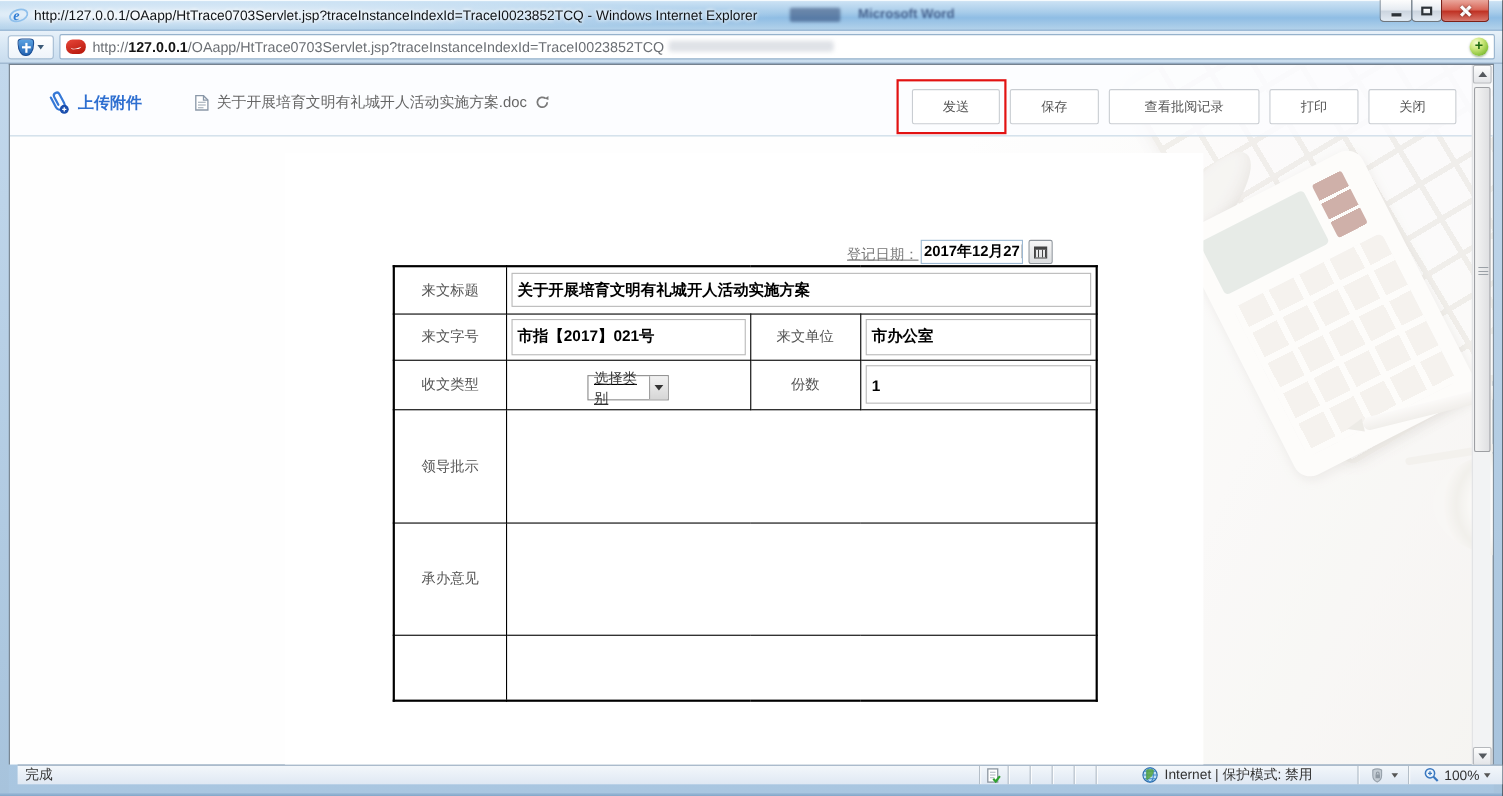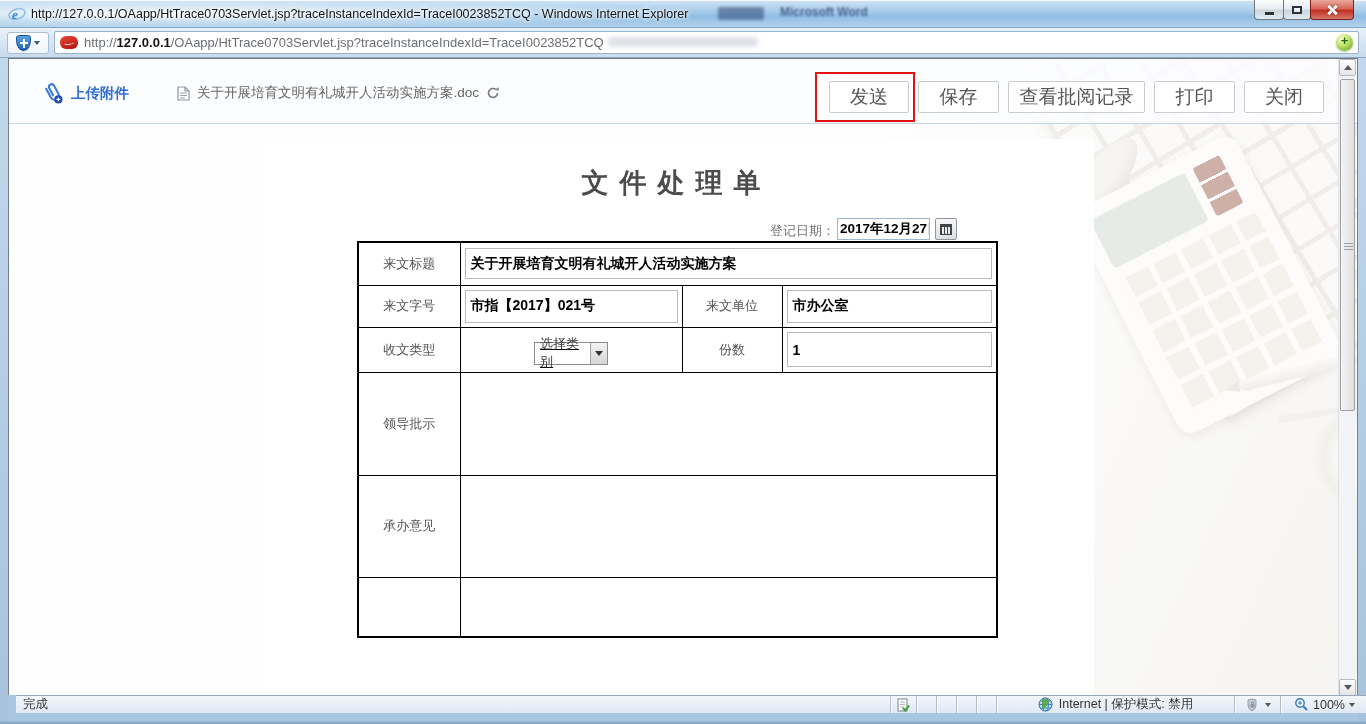--- a/index.html
+++ b/index.html
@@ -105,32 +105,32 @@
 
   
   .band { position:absolute; left:0; top:0; width:1350px; height:65px;
     background:rgba(251,253,255,.82); border-bottom:1px solid #c5d6e4; z-index:5; }
   .upload { position:absolute; left:34px; top:23px; display:flex; align-items:center; gap:7px; cursor:pointer; }
   .upload-label { font-size:14.5px; font-weight:bold; color:#2e6fd0; }
   .docline { position:absolute; left:168px; top:25px; display:flex; align-items:center; gap:7px; }
   .doc-title { font-size:13.5px; color:#666; }
   .hl-red { position:absolute; left:806px; top:13px; width:100px; height:50px; border:2px solid #e21212; z-index:6; }
   .pbtn { position:absolute; top:22px; height:32px; background:#fff; border:1px solid #c9cdd2; border-radius:2px;
-    font-size:19px; color:#555; display:flex; align-items:center; justify-content:center; cursor:pointer; z-index:7; }
+    font-size:12px; color:#555; display:flex; align-items:center; justify-content:center; cursor:pointer; z-index:7; }
   #btn-send  { left:820px;  width:80px; }
   #btn-save  { left:909px;  width:81px;text-align:right; }
   #btn-view  { left:999px;  width:137px; }
   #btn-print { left:1145px; width:81px; }
   #btn-close { left:1235px; width:80px; }
 
   
   .sheet { position:absolute; left:250px; top:80px; width:835px; height:557px; background:#fff; z-index:3; overflow:hidden; }
   .form-title { position:absolute; left:0; top:26px; width:835px; text-align:center;
     font-size:27px; font-weight:bold; color:#4c4c4c; letter-spacing:11px; }
-  .date-label { position:absolute; left:0; top:83px; width:576px; text-align:right; font-size:13px; color:#777; }
+  .date-label { position:absolute; left:0; top:83px; width:576px; text-align:right; font-size:13px; color:#777;text-decoration:underline; }
   .date-input { position:absolute; left:578px; top:79px; width:93px; height:22px; border:1px solid #9cb8d2;
     background:#fff; font-size:13.5px; font-weight:600; color:#000; line-height:20px; padding-left:2px;
     white-space:nowrap; overflow:hidden; }
   .cal-btn { position:absolute; left:676px; top:79px; width:22px; height:22px; border:1px solid #8e959c;
     border-radius:2px; background:linear-gradient(#f7f7f7,#dcdee0); display:flex; align-items:center; justify-content:center; }
   .cal-glyph { width:12px; height:11px; border:1.5px solid #444; border-top:3.5px solid #444;
     background:repeating-linear-gradient(90deg,#444 0 1px,transparent 1px 3px); }
 
   table.doc { position:absolute; left:98px; top:102px; width:639px; border-collapse:collapse;
     border:2px solid #000; table-layout:fixed; }
@@ -257,21 +257,20 @@
       </div>
       <div class="hl-red"></div>
       <div class="pbtn" id="btn-send">发送</div>
       <div class="pbtn" id="btn-save">保存</div>
       <div class="pbtn" id="btn-view">查看批阅记录</div>
       <div class="pbtn" id="btn-print">打印</div>
       <div class="pbtn" id="btn-close">关闭</div>
     </div>
 
     <div class="sheet">
-      <div class="form-title">文件处理单</div>
       <div class="date-label">登记日期：</div>
       <div class="date-input">2017年12月27日</div>
       <div class="cal-btn">
           <span class="cal-glyph"></span>
         </div>
 
       <table class="doc">
         <colgroup>
             <col style="width:102px">
             <col style="width:222px">

